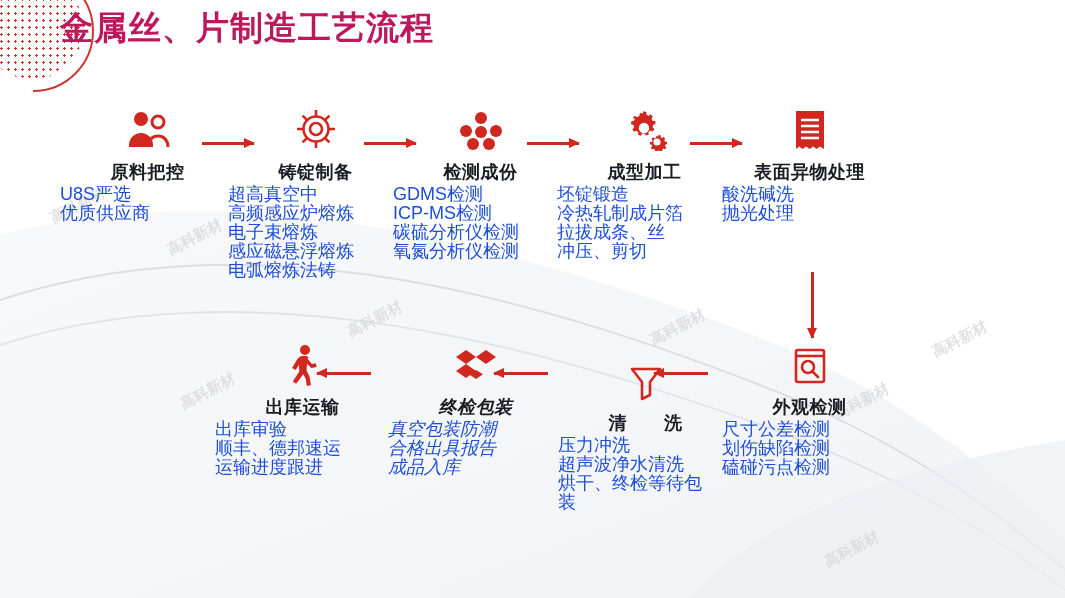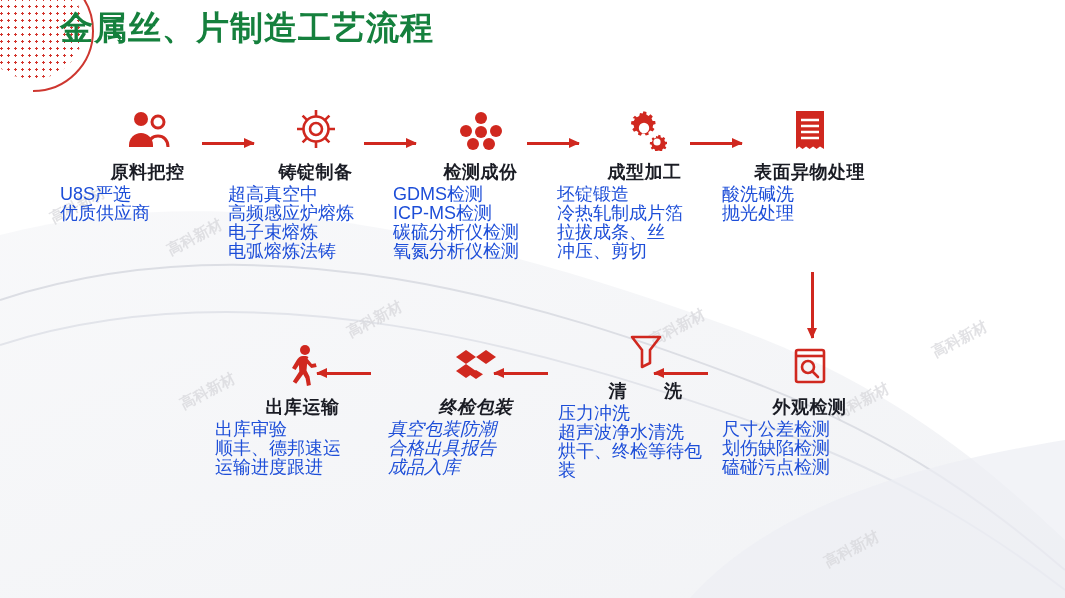--- a/index.html
+++ b/index.html
@@ -30,21 +30,21 @@
     position:absolute; left:-28px; top:-30px; width:122px; height:122px;
     border: 2px solid #c9211a;
     border-radius: 50%;
     clip-path: polygon(50% 0, 120% 0, 120% 120%, 50% 120%);
     opacity:.9;
   }
 
   
   .title {
     position:absolute; left:60px; top:6px;
-    font-size: 33px; font-weight: 700; color:#15803d;
+    font-size: 33px; font-weight: 700; color:#be185d;
     letter-spacing: 1px;
   }
 
   
   .wm {
     position:absolute;
     color: #d8d8dc;
     font-size: 15px;
     font-weight: 700;
     transform: rotate(-28deg);
@@ -162,20 +162,21 @@
       <g stroke-width="2.6">
         <path d="M22 3v6M22 35v6M3 22h6M35 22h6M8.6 8.6l4.3 4.3M31.1 31.1l4.3 4.3M35.4 8.6l-4.3 4.3M12.9 31.1l-4.3 4.3"></path>
       </g>
     </svg>
   </div>
   <div class="node-title">铸锭制备</div>
   <div class="node-lines">
     <div>超高真空中</div>
     <div>高频感应炉熔炼</div>
     <div>电子束熔炼</div>
+    <div>感应磁悬浮熔炼</div>
     <div>电弧熔炼法铸</div>
   </div>
 </div>
 
 <div class="node left-align" style="left:393px; top:105px;">
   <div class="icon-wrap">
     <svg class="ic" width="48" height="40" viewBox="0 0 48 40" fill="#d0281f">
       <circle cx="24" cy="7" r="6"></circle>
       <circle cx="9" cy="20" r="6"></circle>
       <circle cx="39" cy="20" r="6"></circle>
@@ -237,21 +238,21 @@
     </svg>
   </div>
   <div class="node-title">外观检测</div>
   <div class="node-lines">
     <div>尺寸公差检测</div>
     <div>划伤缺陷检测</div>
     <div>磕碰污点检测</div>
   </div>
 </div>
 
-<div class="node left-align" style="left:558px; top:324px;">
+<div class="node left-align" style="left:558px; top:356px;">
   <div class="icon-wrap">
     <svg class="ic" width="40" height="40" viewBox="0 0 40 40" fill="none" stroke="#d0281f" stroke-width="2.6">
       <path d="M6 7h28L24 20v13l-8 4V20z" stroke-linejoin="round"></path>
     </svg>
   </div>
   <div class="node-title">清　　洗</div>
   <div class="node-lines">
     <div>压力冲洗</div>
     <div>超声波净水清洗</div>
     <div>烘干、终检等待包</div>

